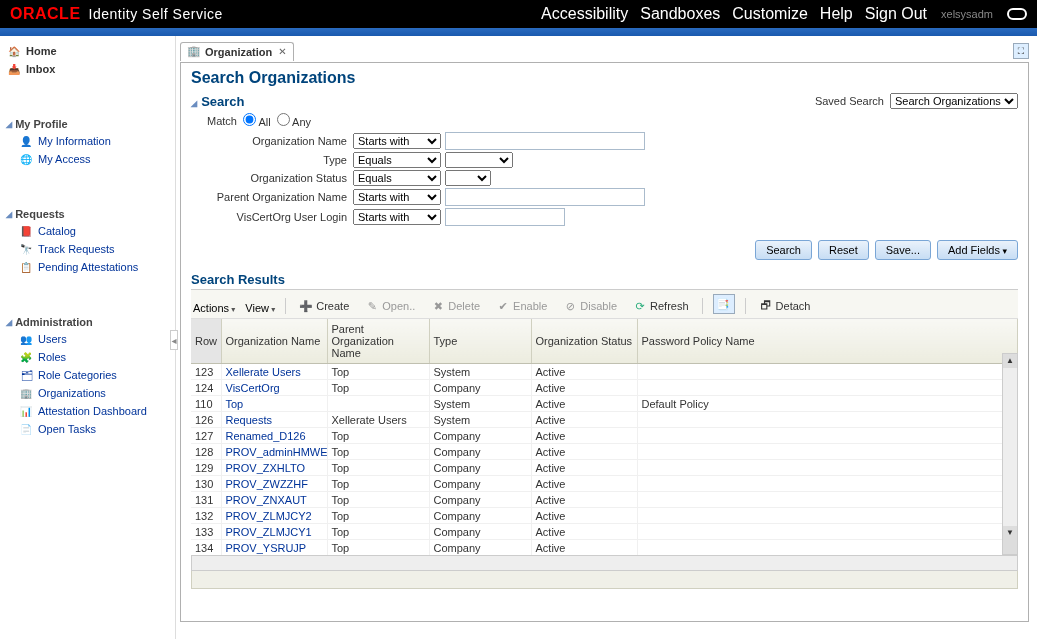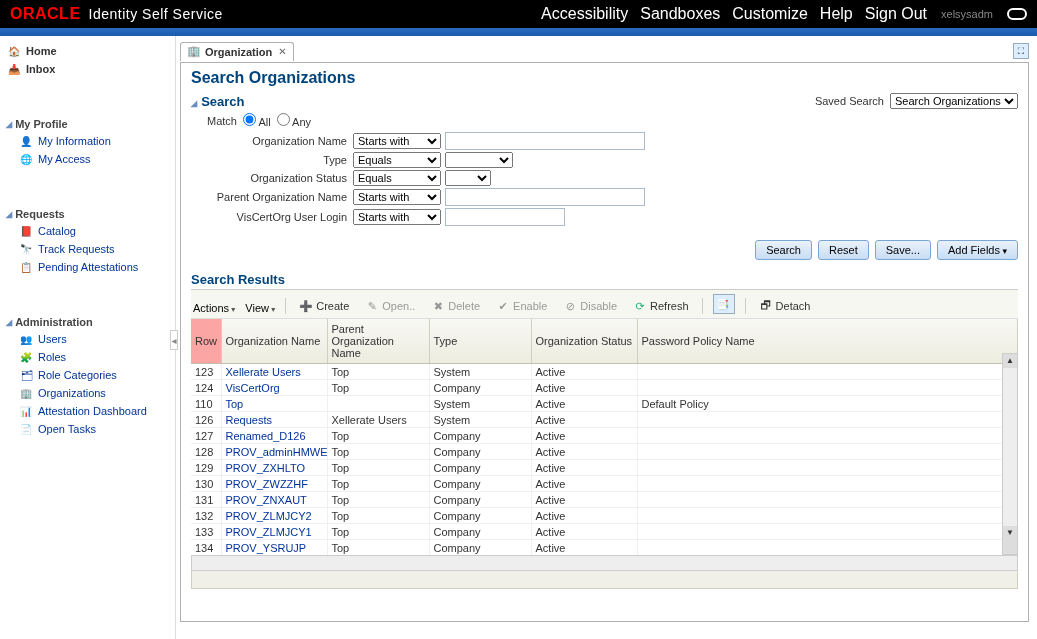--- a/index.html
+++ b/index.html
@@ -49,21 +49,21 @@
   .toolbar .menu { cursor: pointer; color: #000; }
   .toolbar .menu::after { content: " ▾"; font-size: 8px; color: #555; }
   .toolbar .sep { width: 1px; height: 16px; background: #ccc; }
   .tb-btn { display: flex; align-items: center; gap: 3px; cursor: pointer; color: #333; padding: 1px 3px; }
   .tb-btn.disabled { color: #999; cursor: default; }
   .tb-btn.icon-only { border: 1px solid #9ab; background: #def; padding: 2px; width: 22px; height: 20px; justify-content: center; }
   .tb-ico { width: 14px; height: 14px; display: inline-flex; align-items: center; justify-content: center; font-size: 11px; }
   .grid-wrap { position: relative; height: 236px; }
   .grid { width: 100%; border-collapse: collapse; table-layout: fixed; }
   .grid th { background: linear-gradient(#f8f8f4, #ececdf); border-right: 1px solid #d0d0c0; border-bottom: 1px solid #c0c0b0; text-align: left; padding: 4px 4px; font-weight: normal; color: #333; font-size: 11px; height: 34px; vertical-align: middle; }
-  .grid th.row-h { width: 30px; background: #fca5a5; }
+  .grid th.row-h { width: 30px; background: #e5e5e5; }
   .grid td { border-right: 1px solid #f0f0f0; border-bottom: 1px solid #f0f0f0; padding: 1px 4px; font-size: 11px; height: 16px; white-space: nowrap; overflow: hidden; }
   .grid td.rownum { color: #333; width: 30px; text-align: left; }
   .grid td a { color: #003399; text-decoration: none; }
   .vscroll { position: absolute; right: 0; top: 34px; bottom: 0; width: 16px; background: #eee; border: 1px solid #ccc; }
   .vscroll .up, .vscroll .down { height: 14px; background: #ddd; text-align: center; font-size: 8px; line-height: 14px; cursor: pointer; }
   .vscroll .down { position: absolute; bottom: 14px; width: 100%; }
   .vscroll .track-end { position: absolute; bottom: 0; width: 100%; height: 14px; background: #ddd; }
   .hscroll { height: 16px; background: #eee; border: 1px solid #ccc; margin-top: 0; position: relative; }
   .footer-row { height: 18px; background: #f0f0e8; border: 1px solid #d0d0c0; border-top: none; }
   .handle { position: absolute; left: 170px; top: 330px; cursor: col-resize; font-size: 10px; color: #888; border: 1px solid #ccc; background: #fff; width: 8px; text-align: center; line-height: 20px; height: 20px; }

